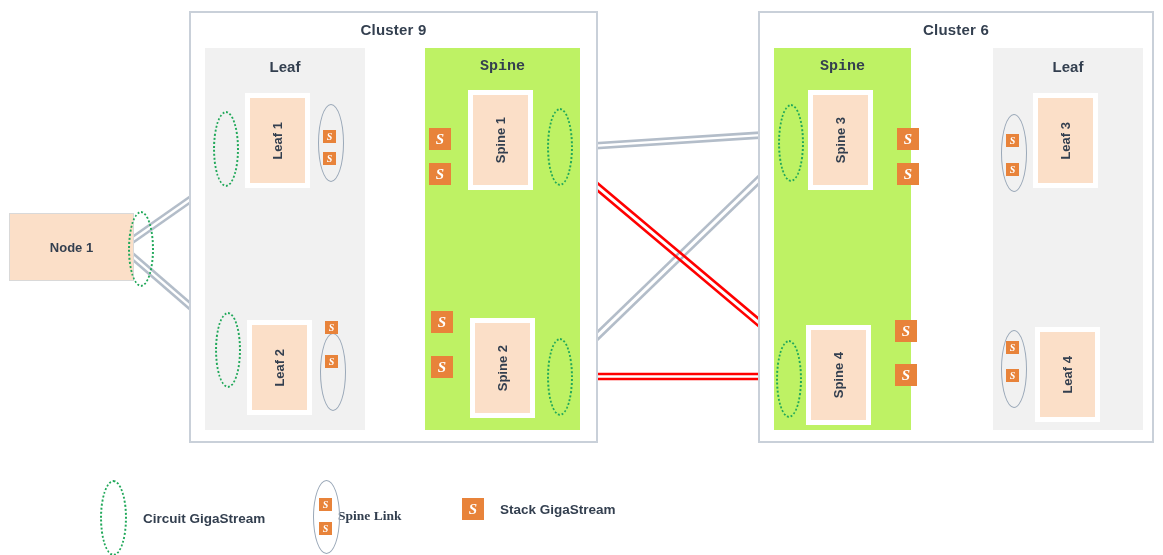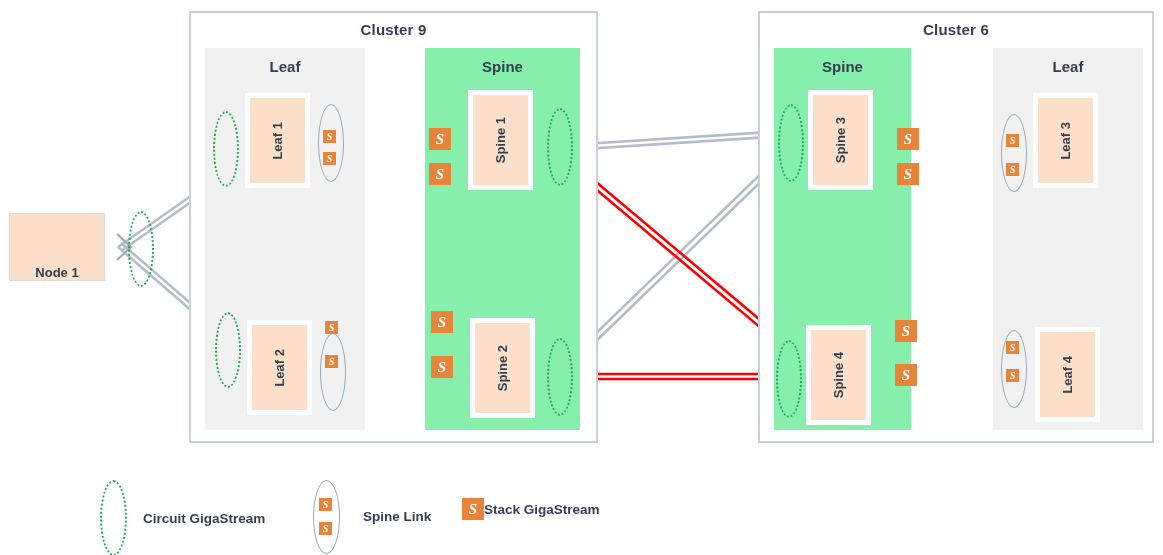--- a/index.html
+++ b/index.html
@@ -7,21 +7,21 @@
        font-family:"Liberation Sans","DejaVu Sans",sans-serif;color:#3b4452;}
   #stage{position:absolute;left:0;top:0;width:1163px;height:555px;}
   svg#wires{position:absolute;left:0;top:0;width:1163px;height:555px;pointer-events:none;}
 
   .cluster{position:absolute;border:2px solid #c9d0d9;background:#ffffff;box-sizing:border-box;}
   .cluster-title{position:absolute;width:100%;text-align:center;top:8px;left:0;
                  font-size:15px;font-weight:bold;color:#333f4f;letter-spacing:.2px;}
 
   .panel{position:absolute;box-sizing:border-box;}
   .panel.leaf{background:#f1f1f1;}
-  .panel.spine{background:#86efac;}
+  .panel.spine{background:#bef264;font-family:Liberation Mono, monospace;}
   .panel-title{position:absolute;width:100%;text-align:center;top:10px;left:0;
                font-size:15px;font-weight:bold;color:#333f4f;}
 
   .devbox{position:absolute;background:#fbdfc8;box-sizing:border-box;
           display:flex;align-items:center;justify-content:center;}
   .devbox.ringed{border:5px solid #ffffff;}
   .devbox .vlabel{font-size:13px;font-weight:bold;color:#333f4f;
                   writing-mode:vertical-rl;transform:rotate(180deg);white-space:nowrap;}
   .devbox.flat{border:1px solid #d9d9d9;}
   .devbox.flat .hlabel{font-size:13px;font-weight:bold;color:#333f4f;}
@@ -150,21 +150,21 @@
     <g stroke="#ff0000" stroke-width="9" stroke-linecap="butt">
       <path d="M548,150 L562,164"></path>
       <path d="M562,150 L548,164"></path>
     </g>
     <g stroke="#ff0000" stroke-width="9" stroke-linecap="butt">
       <path d="M548,371 L562,385"></path>
       <path d="M562,371 L548,385"></path>
     </g>
   </svg>
 
-  <div class="devbox flat" style="left:9px;top:213px;width:96px;height:68px;align-items:flex-end;">
+  <div class="devbox flat" style="left:9px;top:213px;width:125px;height:68px;">
     <span class="hlabel">Node 1</span>
   </div>
 
   <div class="cluster" style="left:189px;top:11px;width:409px;height:432px;">
     <div class="cluster-title">Cluster 9</div>
   </div>
 
   <div class="panel leaf" style="left:205px;top:48px;width:160px;height:382px;">
     <div class="panel-title">Leaf</div>
   </div>
@@ -287,25 +287,25 @@
     <div class="lg-item" style="left:313px;top:15px;">
       <span style="position:relative;display:inline-block;width:25px;height:72px;">
         <span class="slink" style="left:0;top:0;width:25px;height:72px;"></span>
         <span class="sicon small" style="left:6px;top:18px;">
           <span>S</span>
           </span>
         <span class="sicon small" style="left:6px;top:42px;">
           <span>S</span>
           </span>
       </span>
-      <span class="lg-text" style="margin-left:25px;">Spine Link</span>
+      <span class="lg-text" style="margin-left:0;font-family:Liberation Serif, serif;">Spine Link</span>
     </div>
 
     <div class="lg-item" style="left:462px;top:33px;">
       <span class="sicon big" style="position:relative;left:0;top:0;display:inline-flex;">
         <span>S</span>
         </span>
-      <span class="lg-text" style="margin-left:0;">Stack GigaStream</span>
+      <span class="lg-text" style="margin-left:16px;">Stack GigaStream</span>
     </div>
 
   </div>
 
 </div>
 
 </body></html>

